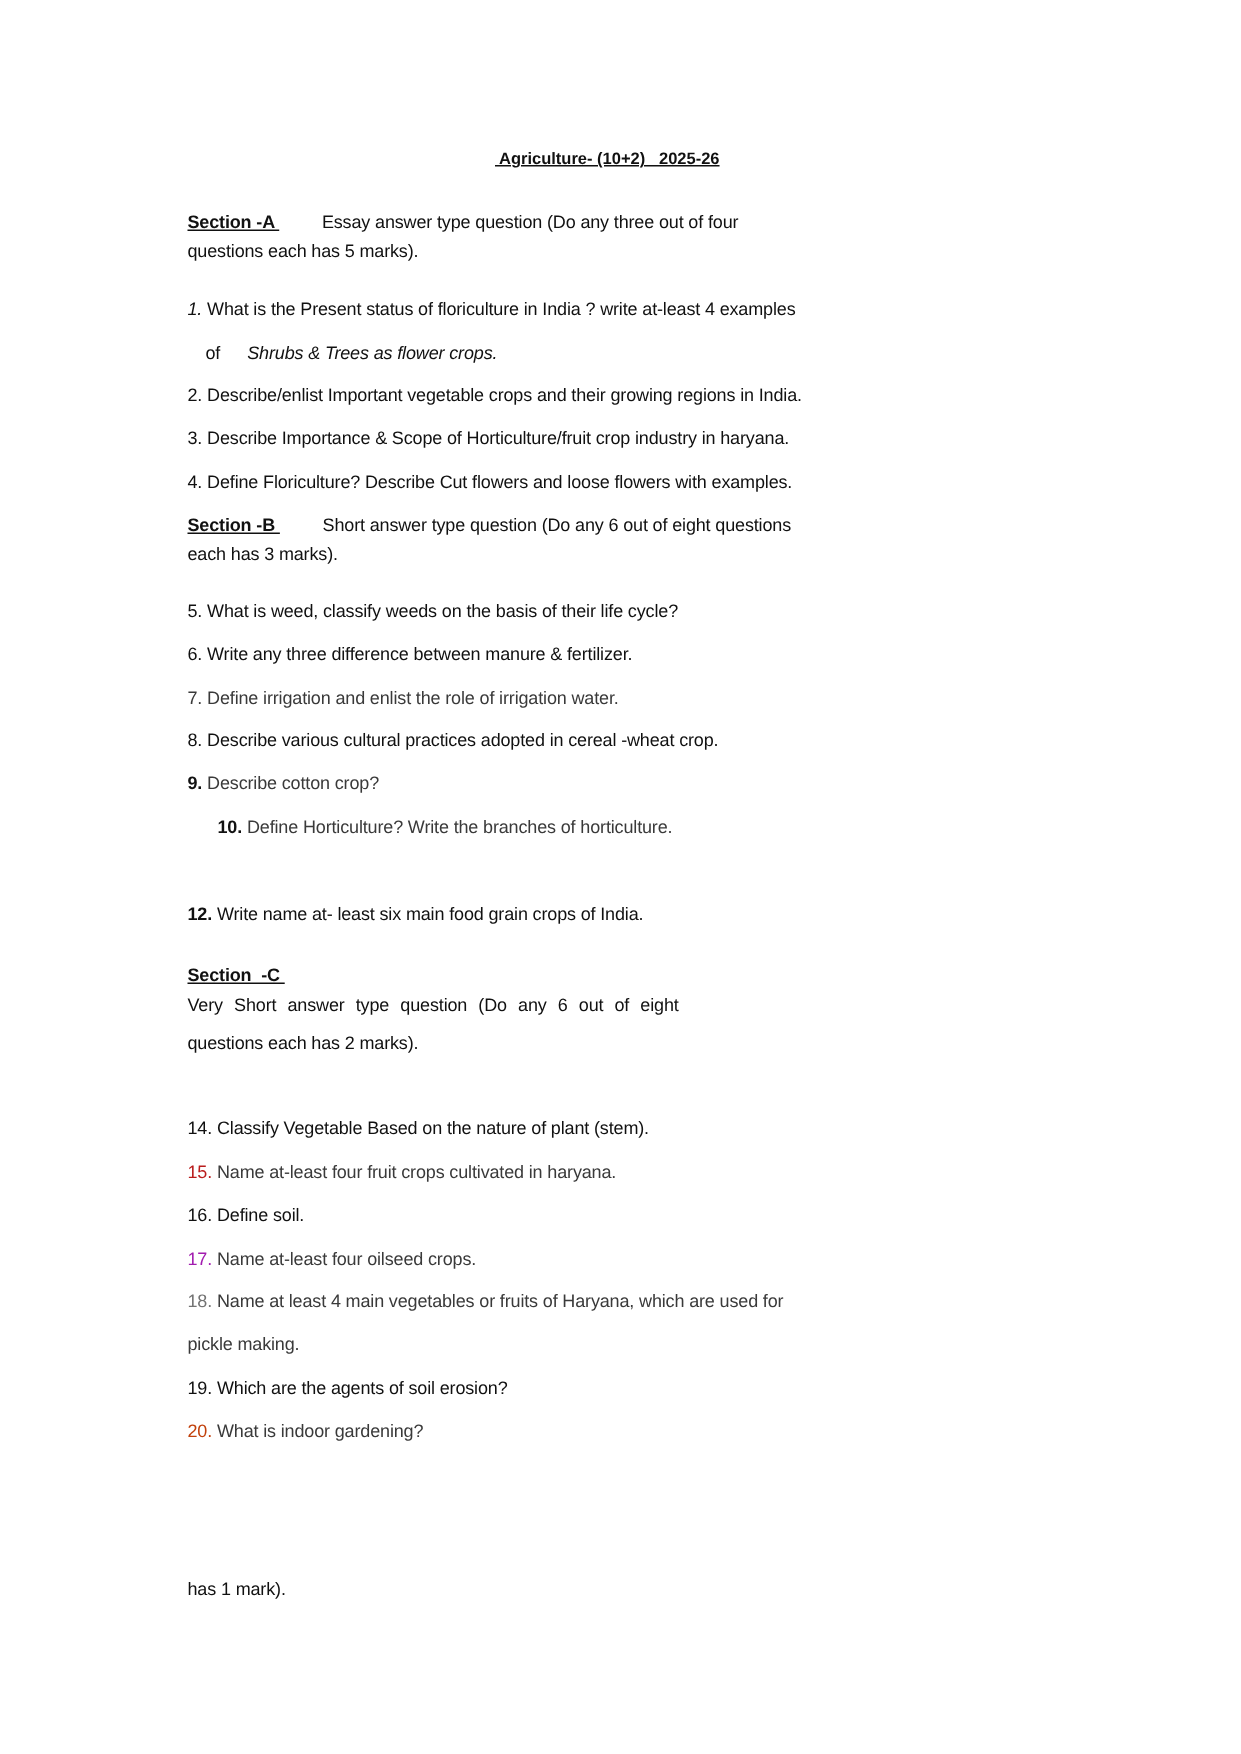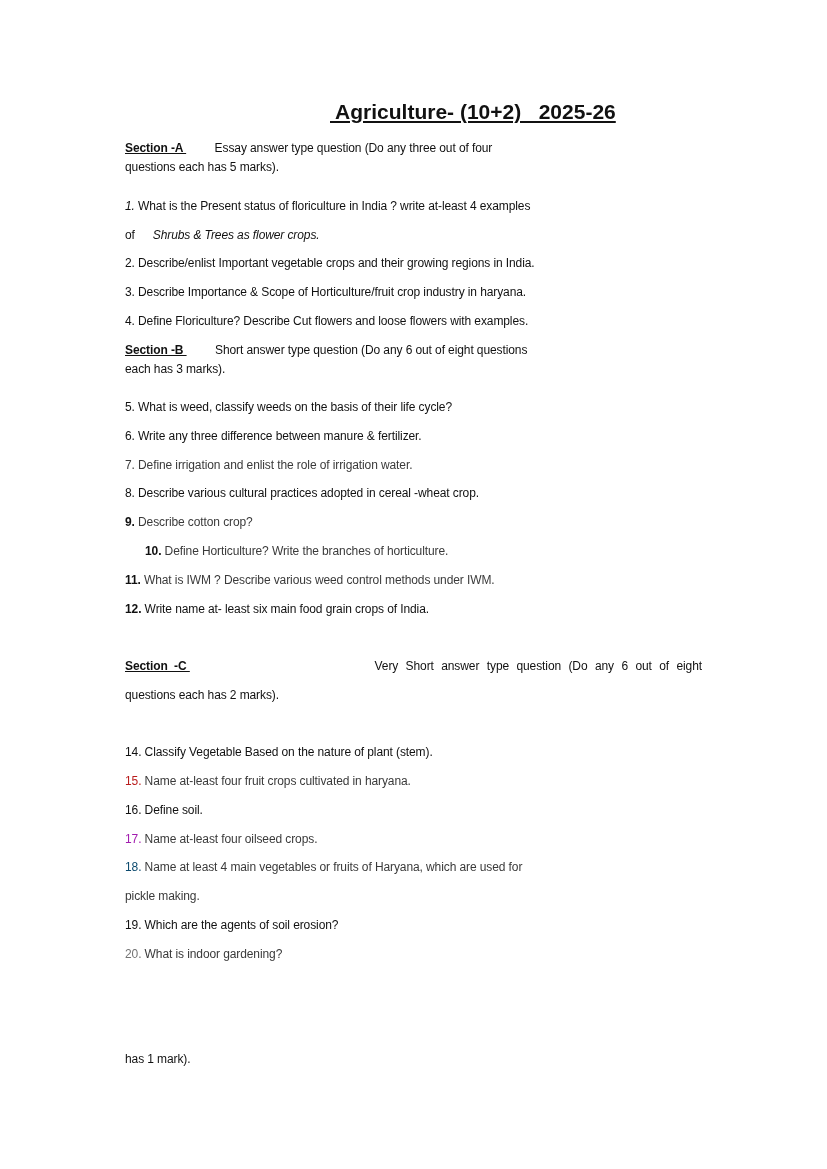--- a/index.html
+++ b/index.html
@@ -26,21 +26,21 @@
       left: 125px;
       font-size: 12px;
       line-height: 20px;
       white-space: nowrap;
       letter-spacing: -0.1px;
     }
     .title {
       position: absolute;
       left: 330px;
       top: 100px;
-      font-size: 21px;
+      font-size: 11px;
       font-weight: bold;
       text-decoration: underline;
       white-space: pre;
     }
     .sec-label {
       font-weight: bold;
       text-decoration: underline;
       white-space: pre;
     }
     .justify {
@@ -62,21 +62,21 @@
   <div class="line" style="top:138px;">
     <span class="sec-label">Section -A </span>
     <span style="display:inline-block;width:22px;"></span>
     <span>Essay answer type question (Do any three out of four</span>
   </div>
   <div class="line" style="top:157px;">questions each has 5 marks).</div>
 
   <div class="line" style="top:196px;">
     <span class="italic">1.</span><span> What is the Present status of floriculture in India ? write at-least 4 examples</span>
   </div>
-  <div class="line" style="top:225px;">
+  <div class="line" style="top:225px;margin-left:12px;">
     <span>of</span><span style="display:inline-block;width:18px;"></span><span class="italic">Shrubs &amp; Trees  as flower crops.</span>
   </div>
   <div class="line" style="top:253px;">
     <span>2.</span><span> Describe/enlist Important vegetable crops and their growing regions in India.</span>
   </div>
   <div class="line" style="top:282px;">
     <span>3.</span><span> Describe Importance &amp; Scope of Horticulture/fruit crop industry in haryana.</span>
   </div>
   <div class="line" style="top:311px;">
     <span>4.</span><span> Define Floriculture?  Describe Cut flowers and  loose flowers with examples.</span>
@@ -100,51 +100,48 @@
   </div>
   <div class="line" style="top:483px;">
     <span>8.</span><span> Describe various cultural practices adopted in cereal -wheat crop.</span>
   </div>
   <div class="line gray" style="top:512px;">
     <span class="bold" style="color:#111;">9.</span><span> Describe cotton crop?</span>
   </div>
   <div class="line gray" style="top:541px;margin-left:20px;">
     <span class="bold" style="color:#111;">10.</span><span> Define Horticulture? Write the branches of horticulture.</span>
   </div>
-  <div class="line gray" style="top:570px;">
-    <span class="bold" style="color:#111;">11.</span><span> What is IWM ? Describe various weed control methods under IWM.</span>
-  </div>
   <div class="line" style="top:599px;">
     <span class="bold">12.</span><span> Write name at- least six main food grain crops of India.</span>
   </div>
 
-  <div class="line justify" style="top:656px;">
+  <div class="line justify" style="top:640px;flex-direction:column;">
     <span class="sec-label">Section  -C </span>
     <span style="word-spacing:4.2px;">Very Short answer type question (Do any 6 out of eight</span>
   </div>
   <div class="line" style="top:685px;">questions each has 2 marks).</div>
 
   <div class="line" style="top:742px;">
     <span>14.</span><span> Classify Vegetable Based on the nature of plant (stem).</span>
   </div>
   <div class="line gray" style="top:771px;">
     <span style="color:#b91c1c;">15.</span><span> Name at-least four fruit crops cultivated in haryana.</span>
   </div>
   <div class="line" style="top:800px;">
     <span>16.</span><span> Define soil.</span>
   </div>
   <div class="line gray" style="top:829px;">
     <span style="color:#a21caf;">17.</span><span> Name at-least four oilseed crops.</span>
   </div>
   <div class="line gray" style="top:857px;">
-    <span style="color:#0c4a6e;">18.</span><span> Name at least 4 main vegetables or fruits of Haryana, which are used for</span>
+    <span style="color:#737373;">18.</span><span> Name at least 4 main vegetables or fruits of Haryana, which are used for</span>
   </div>
   <div class="line gray" style="top:886px;">pickle making.</div>
   <div class="line" style="top:915px;">
     <span>19.</span><span> Which are the agents of soil erosion?</span>
   </div>
   <div class="line gray" style="top:944px;">
-    <span style="color:#737373;">20.</span><span>  What is indoor gardening?</span>
+    <span style="color:#c2410c;">20.</span><span>  What is indoor gardening?</span>
   </div>
 
   <div class="line" style="top:1049px;">has 1 mark).</div>
 
 </div>
 
 </body></html>

